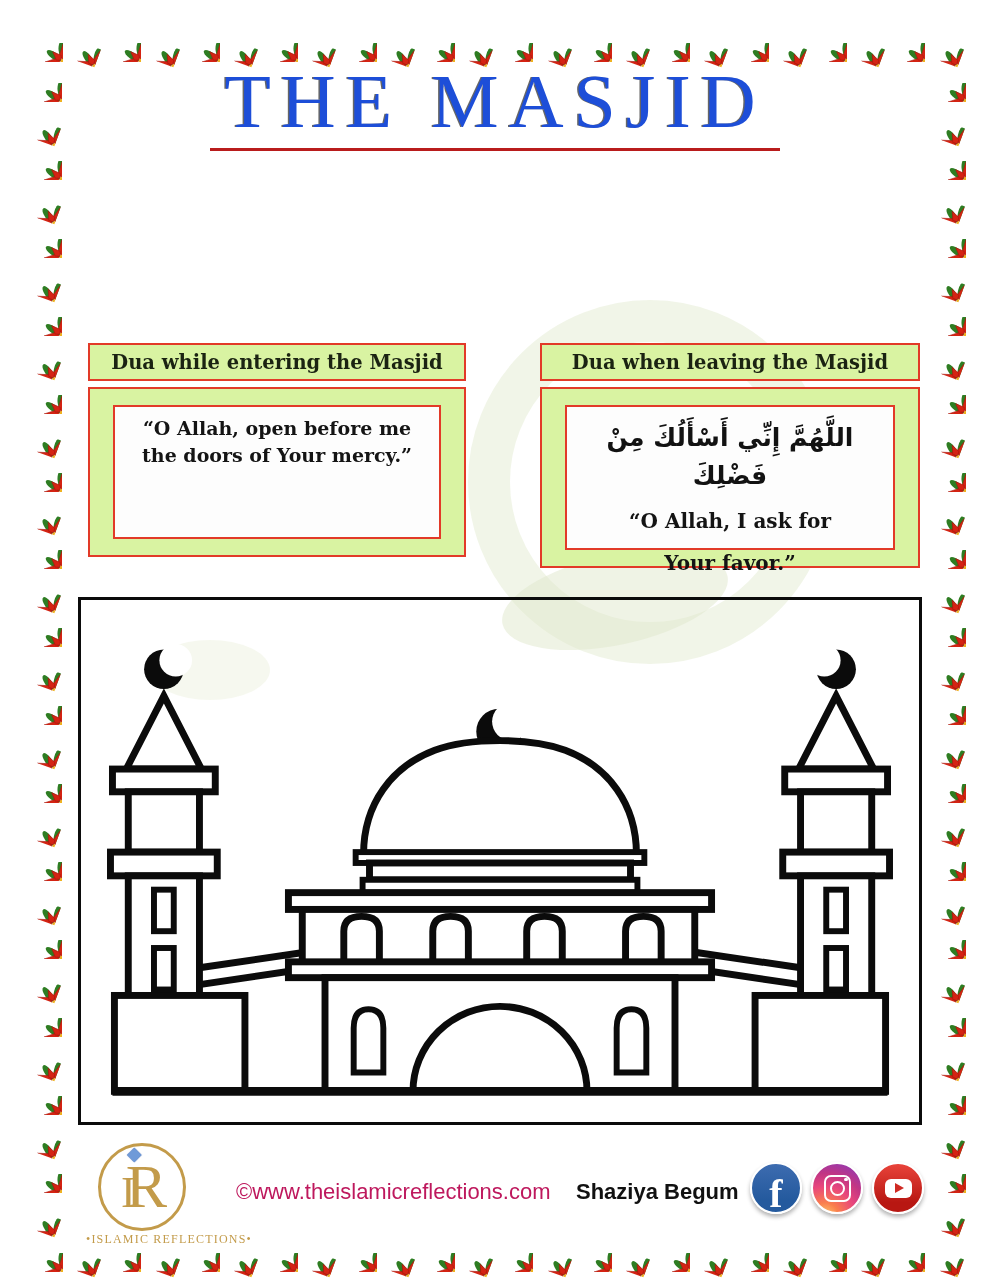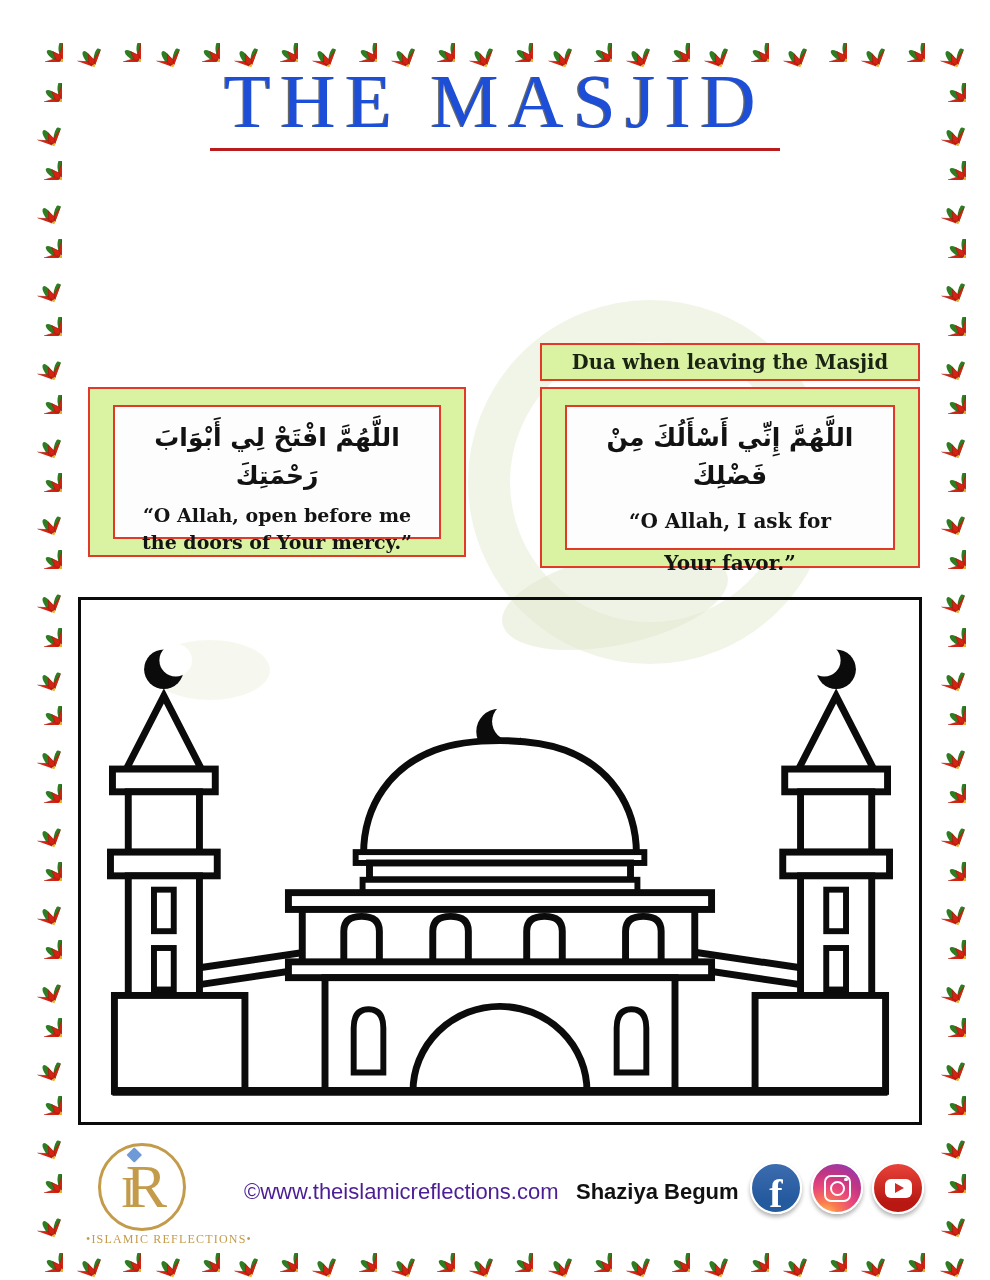--- a/index.html
+++ b/index.html
@@ -64,22 +64,22 @@
   .white{fill:#fff;stroke:none;}
 
   
   .logo-wrap{position:absolute;left:86px;top:1143px;width:112px;text-align:center;z-index:2;}
   .logo-circle{position:relative;width:82px;height:82px;margin:0 auto;border:3.5px solid var(--gold);border-radius:50%;}
   .monogram{display:block;font-family:"Liberation Serif",serif;color:var(--gold);font-size:62px;line-height:80px;
             letter-spacing:-10px;margin-left:-6px;}
   .monogram::first-letter{font-size:44px;}
   .gem{position:absolute;left:26px;top:-4px;font-size:19px;color:var(--diamond);text-shadow:0 0 1px #2c54a0;}
   .logo-caption{margin-top:1px;font-family:"Liberation Serif",serif;font-size:12px;letter-spacing:1.2px;color:var(--gold);white-space:nowrap;}
-  .copyright{position:absolute;left:244px;top:1179px;z-index:2;font-family:"Liberation Sans",sans-serif;
-             font-size:22px;color:#4c1d95;}
+  .copyright{position:absolute;left:236px;top:1179px;z-index:2;font-family:"Liberation Sans",sans-serif;
+             font-size:22px;color:#be185d;}
   .author{position:absolute;left:576px;top:1179px;z-index:2;font-family:"Liberation Sans",sans-serif;
           font-weight:700;font-size:22px;color:#111;}
   .social{position:absolute;left:750px;top:1162px;z-index:2;display:flex;gap:9px;}
   .sicon{width:52px;height:52px;border-radius:50%;border:2px solid #fff;box-sizing:border-box;
          box-shadow:0 3px 4px rgba(0,0,0,.3);position:relative;display:flex;align-items:center;justify-content:center;}
   .fb{background:linear-gradient(180deg,#3d6cb0,var(--fb-blue) 75%);}
   .fb .f{font-family:"Liberation Serif",serif;font-weight:700;color:#fff;font-size:40px;line-height:1;
          position:relative;top:6px;}
   .ig{background:radial-gradient(circle at 25% 110%, var(--ig-orange) 0%, #fa7e4d 22%, var(--ig-pink) 48%, #c13584 68%, var(--ig-purple) 96%);}
   .ig-cam{width:23px;height:23px;border:2.5px solid #fff;border-radius:7px;position:relative;}
@@ -459,27 +459,29 @@
       <svg class="flower" style="transform:rotate(20deg)" viewBox="-19 -19 38 38">
         <use href="#flower-sym"></use>
       </svg>
     </div>
 
   <div class="title-wrap">
     <span class="title">THE MASJID</span>
   </div>
 
 
+  <div class="hdr-box hdr-left">
+    <span>Dua while entering the Masjid</span>
+  </div>
   <div class="hdr-box hdr-right">
     <span>Dua when leaving the Masjid</span>
   </div>
 
   <div class="body-box body-left">
     <div class="dua-inner">
-      <div class="arabic">اللَّهُمَّ افْتَحْ لِي أَبْوَابَ رَحْمَتِكَ</div>
       <div class="xlate">“O Allah, open before me the doors of Your mercy.”</div>
     </div>
   </div>
   <div class="body-box body-right">
     <div class="dua-inner">
       <div class="arabic">اللَّهُمَّ إِنِّي أَسْأَلُكَ مِنْ فَضْلِكَ</div>
       <div class="xlate2">
         <p>“O Allah, I ask for</p>
         <p>Your favor.”</p>
       </div>

